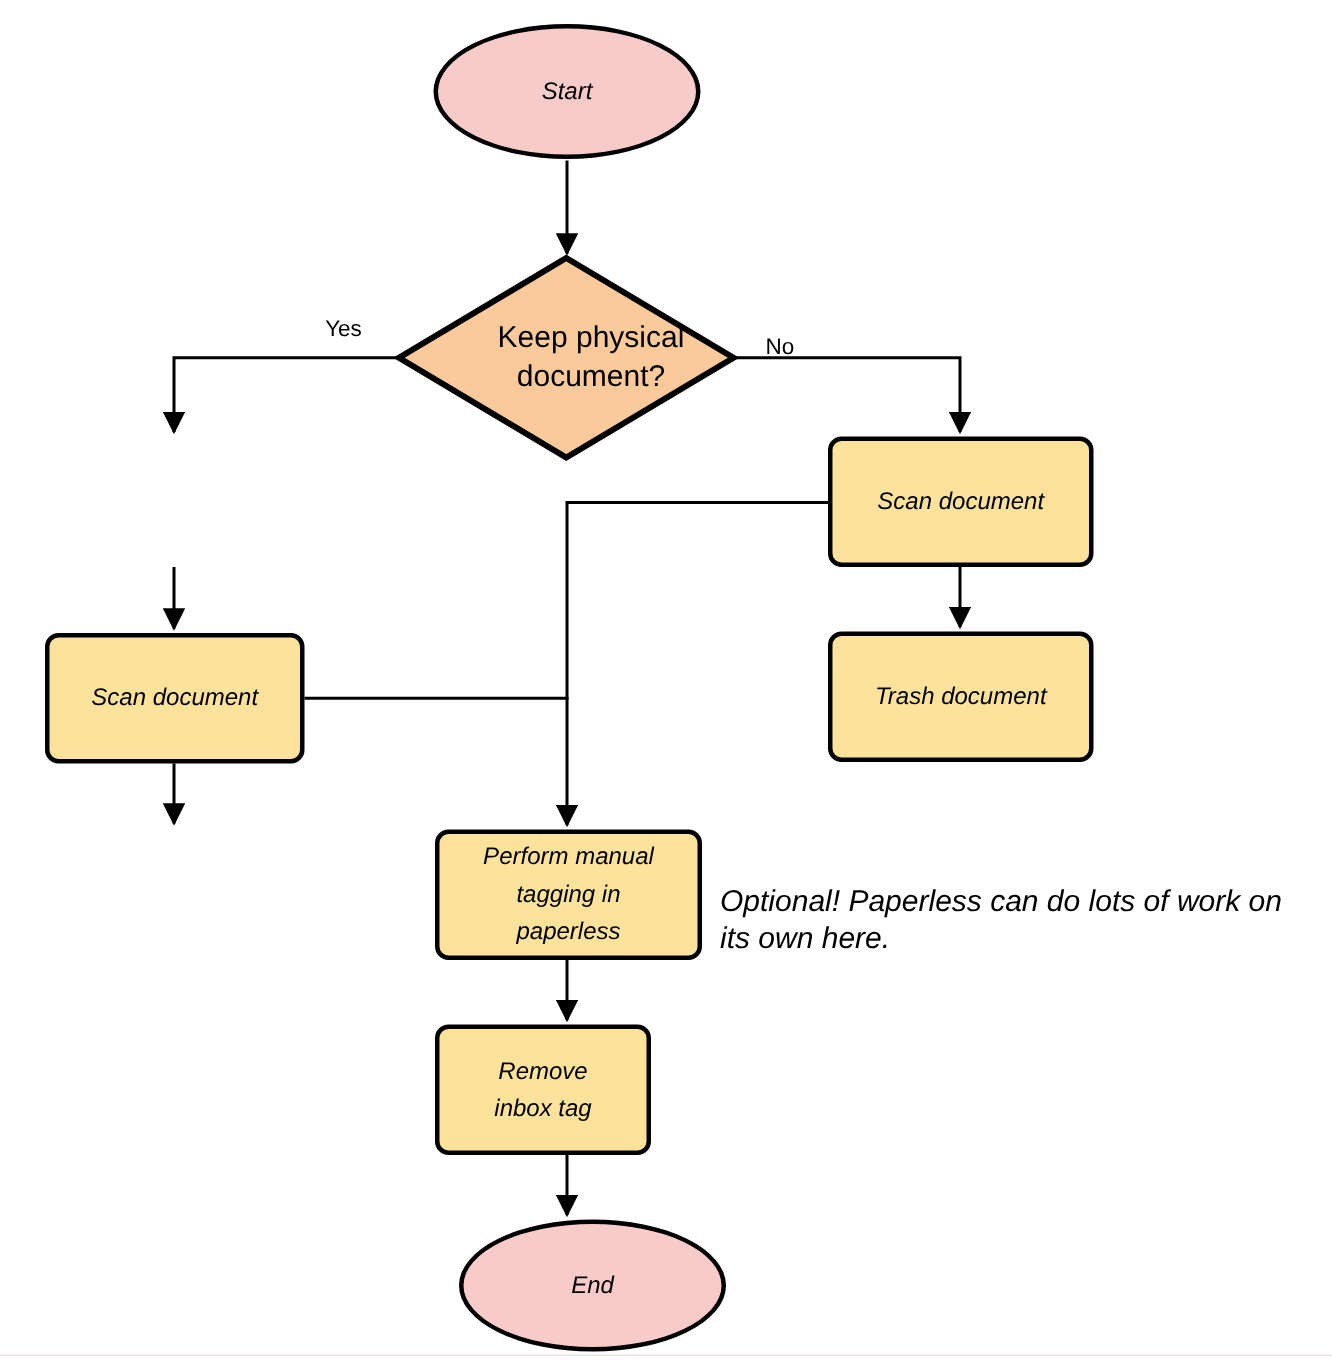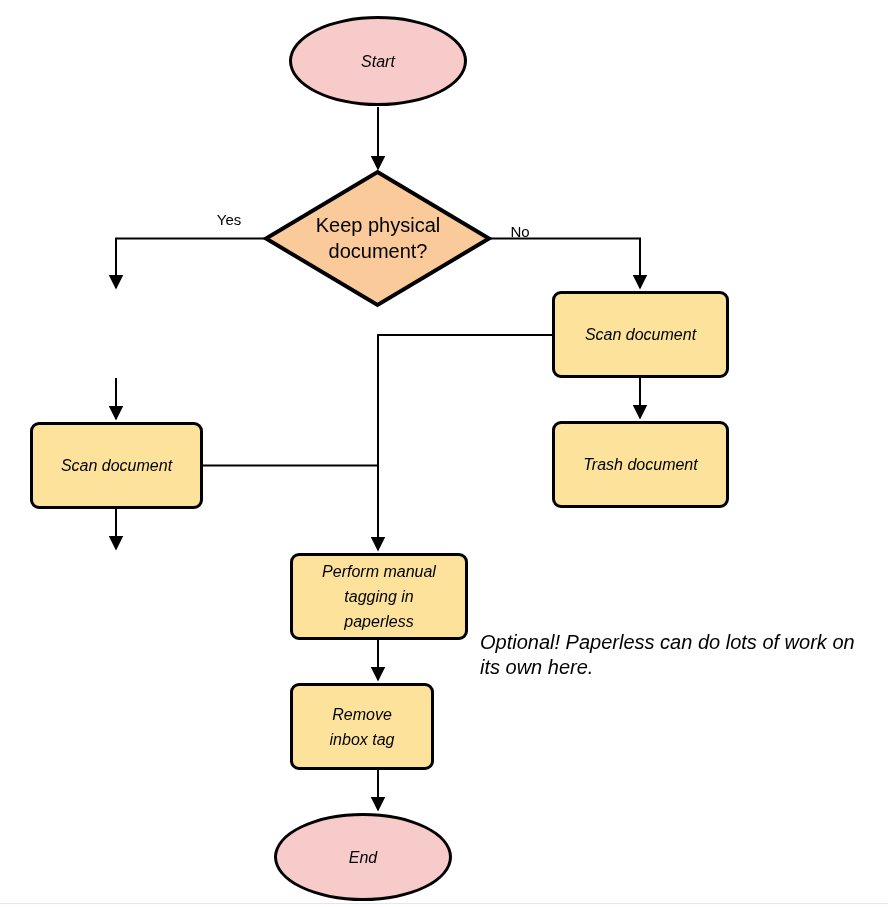--- a/index.html
+++ b/index.html
@@ -67,21 +67,20 @@
     line-height: 24px;
   }
   .annotation {
     position: absolute;
     left: 480px;
     top: 589px;
     width: 398px;
     font-size: 20px;
     line-height: 25px;
     font-style: italic;
-    margin-top: 41px;
   }
   .bottom-divider {
     position: absolute;
     left: 0;
     top: 903px;
     width: 888px;
     height: 1px;
     background: #efe2e2;
   }
 </style>
@@ -106,21 +105,21 @@
     <path class="edge" d="M552,335 H378 V550" marker-end="url(#arrow)"></path>
     <path class="edge" d="M203,465.5 H379"></path>
     <path class="edge" d="M378,640 V680" marker-end="url(#arrow)"></path>
     <path class="edge" d="M378,770 V810" marker-end="url(#arrow)"></path>
 
     <polygon points="377.5,172 489,238.5 377.5,305 266,238.5" fill="#FACA9A" stroke="#000000" stroke-width="4"></polygon>
   </svg>
 
   <div class="node terminator" style="left:289px; top:16px; width:178px; height:90px;">Start</div>
 
-  <div class="decision-label" style="left:288px; top:208px; width:180px; height:60px;">Keep physical
+  <div class="decision-label" style="left:304px; top:208px; width:180px; height:60px;">Keep physical
 document?</div>
 
   <div class="edge-label" style="left:207px; top:208px;">Yes</div>
 
   <div class="edge-label" style="left:498px; top:220px;">No</div>
 
 
   <div class="node" style="left:30px; top:422px; width:173px; height:87px;">Scan document</div>
 
 
@@ -128,21 +127,21 @@
 
   <div class="node" style="left:290px; top:553px; width:178px; height:87px;">Perform manual
 tagging in
 paperless</div>
 
   <div class="node" style="left:552px; top:421px; width:177px; height:87px;">Trash document</div>
 
   <div class="node" style="left:290px; top:683px; width:144px; height:87px;">Remove
 inbox tag</div>
 
-  <div class="node terminator" style="left:274px; top:813px; width:178px; height:88px;">End</div>
+  <div class="node terminator" style="left:306px; top:813px; width:178px; height:88px;">End</div>
 
   <div class="annotation">
     <span>Optional! Paperless can do lots of work on</span>
     <br>
     <span>its own here.</span>
   </div>
 
   <div class="bottom-divider"></div>
 
 </div>

